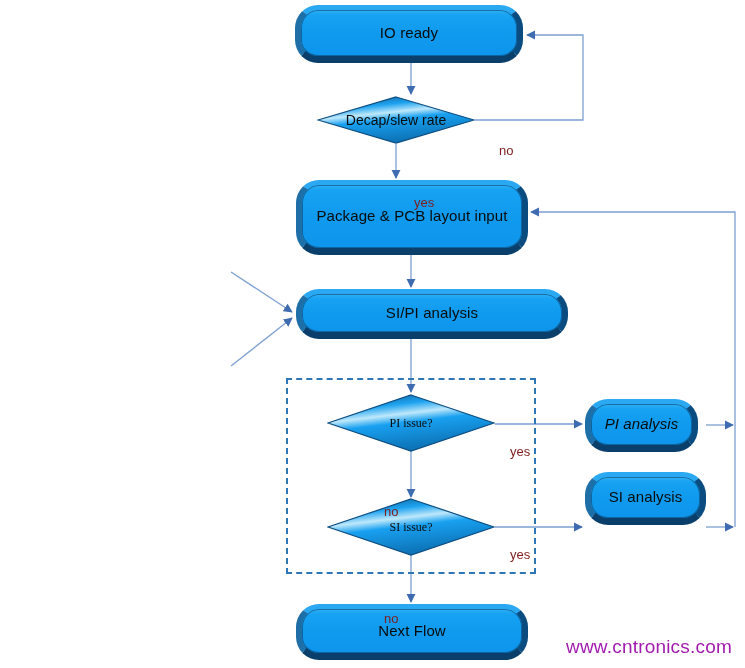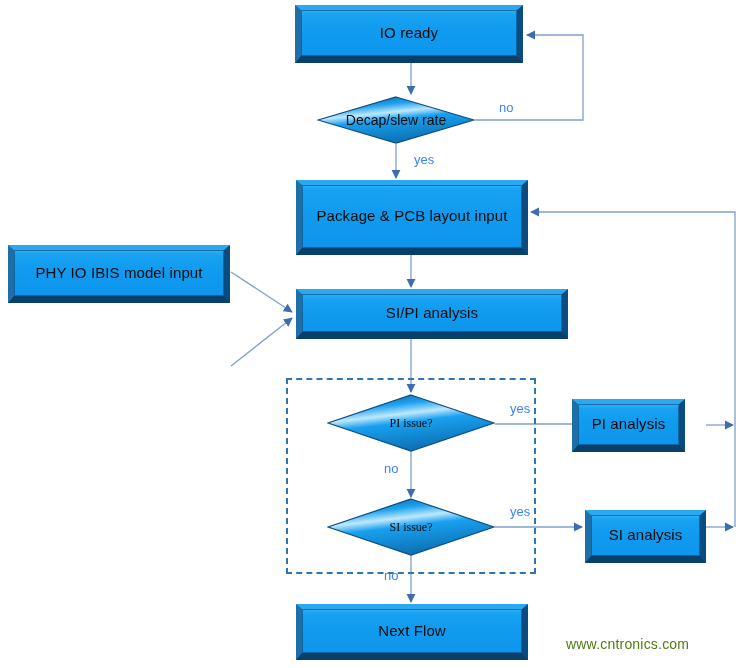--- a/index.html
+++ b/index.html
@@ -35,20 +35,21 @@
     border-width: 5px 6px 7px 6px;
     border-color: #2AA8F2 #0B4C80 #0A3F6B #1E6FA8;
     background:
       linear-gradient(to bottom,
         #2FB0F5 0px, #18A2F2 5px,
         #109BEF 45%, #0E95EC 100%);
     box-shadow: 0 0 0 1px rgba(11,60,100,0.55) inset;
     display: flex;
     align-items: center;
     justify-content: center;
+    border-radius: 23px;
   }
   .node .node-label {
     color: #0b0b0b;
     font-size: 15px;
     line-height: 1.1;
     text-align: center;
     letter-spacing: 0.1px;
     white-space: nowrap;
   }
 
@@ -79,29 +80,30 @@
     position: absolute;
     box-sizing: border-box;
     border: 2px dashed #2E75B6;
     background: transparent;
   }
 
   
   .edge-label {
     position: absolute;
     font-size: 13px;
-    color: #3b82f6;
-    white-space: nowrap;
+    color: #7f1d1d;
+    white-space: nowrap;
+    margin-top: 43px;
   }
 
   
   .watermark {
     position: absolute;
-    font-size: 14px;
-    color: #4d7c0f;
+    font-size: 19px;
+    color: #a21caf;
     white-space: nowrap;
     letter-spacing: 0.2px;
   }
 </style>
 </head>
 <body>
 
 <div id="canvas">
 
   <svg id="wires" viewBox="0 0 745 668" width="745" height="668">
@@ -145,34 +147,31 @@
   <div class="group-box" style="left:286px; top:378px; width:250px; height:196px;"></div>
 
   <div class="node" style="left:295px; top:5px; width:228px; height:58px;">
     <span class="node-label">IO ready</span>
   </div>
 
   <div class="node" style="left:296px; top:180px; width:232px; height:75px;justify-content:center;">
     <span class="node-label">Package &amp; PCB layout input</span>
   </div>
 
-  <div class="node" style="left:8px; top:245px; width:222px; height:58px;">
-    <span class="node-label">PHY IO IBIS model input</span>
-  </div>
 
 
   <div class="node" style="left:296px; top:289px; width:272px; height:50px;">
     <span class="node-label">SI/PI analysis</span>
   </div>
 
-  <div class="node" style="left:572px; top:399px; width:113px; height:53px;">
+  <div class="node" style="left:585px; top:399px; width:113px; height:53px;font-style:italic;">
     <span class="node-label">PI analysis</span>
   </div>
 
-  <div class="node" style="left:585px; top:510px; width:121px; height:53px;">
+  <div class="node" style="left:585px; top:472px; width:121px; height:53px;">
     <span class="node-label">SI analysis</span>
   </div>
 
   <div class="node" style="left:296px; top:604px; width:232px; height:56px;">
     <span class="node-label">Next Flow</span>
   </div>
 
   <div class="diamond" style="left:317px; top:96px; width:158px; height:48px;">
     <svg width="158" height="48" viewBox="0 0 158 48">
       <defs>

